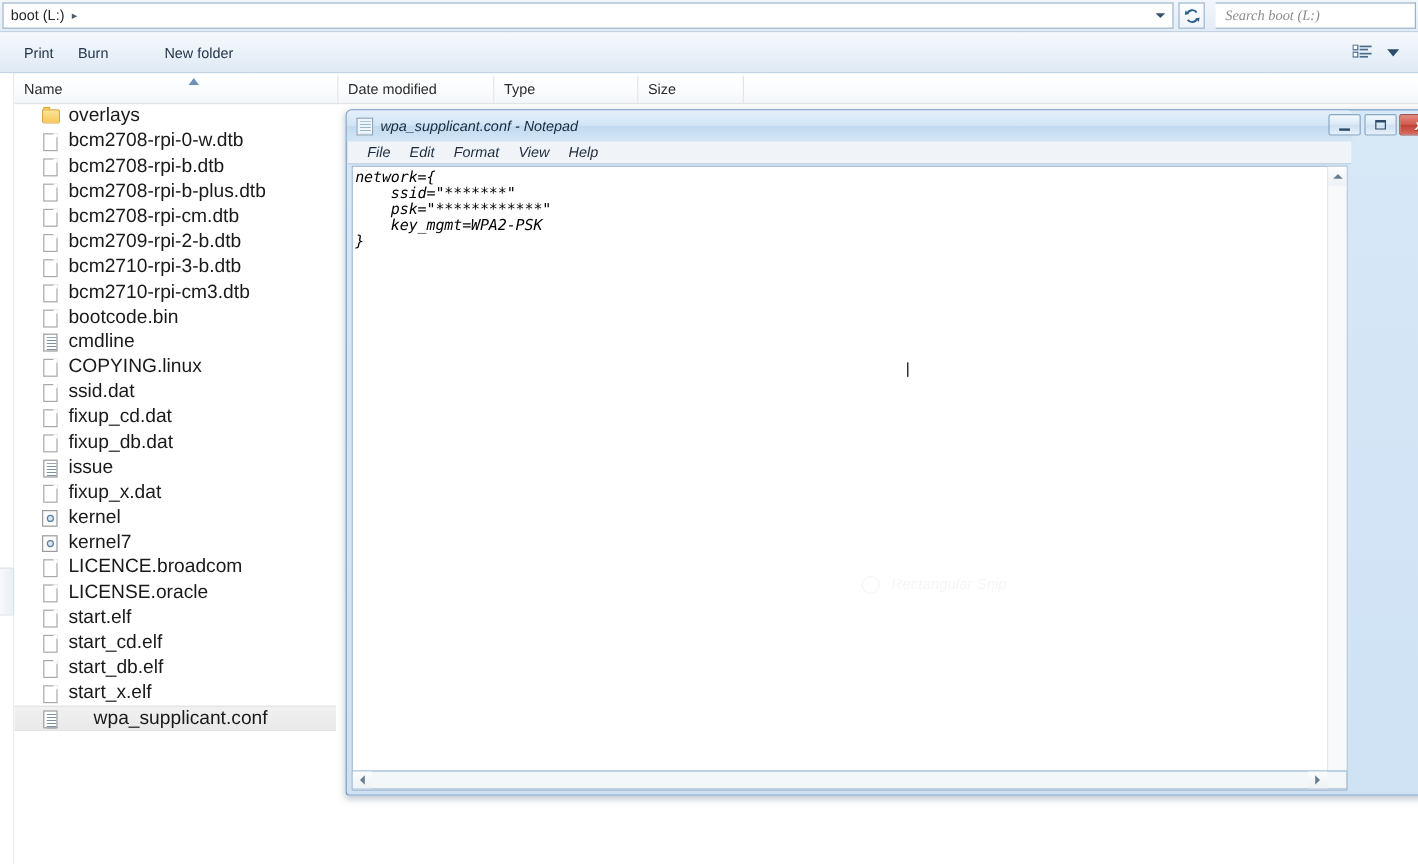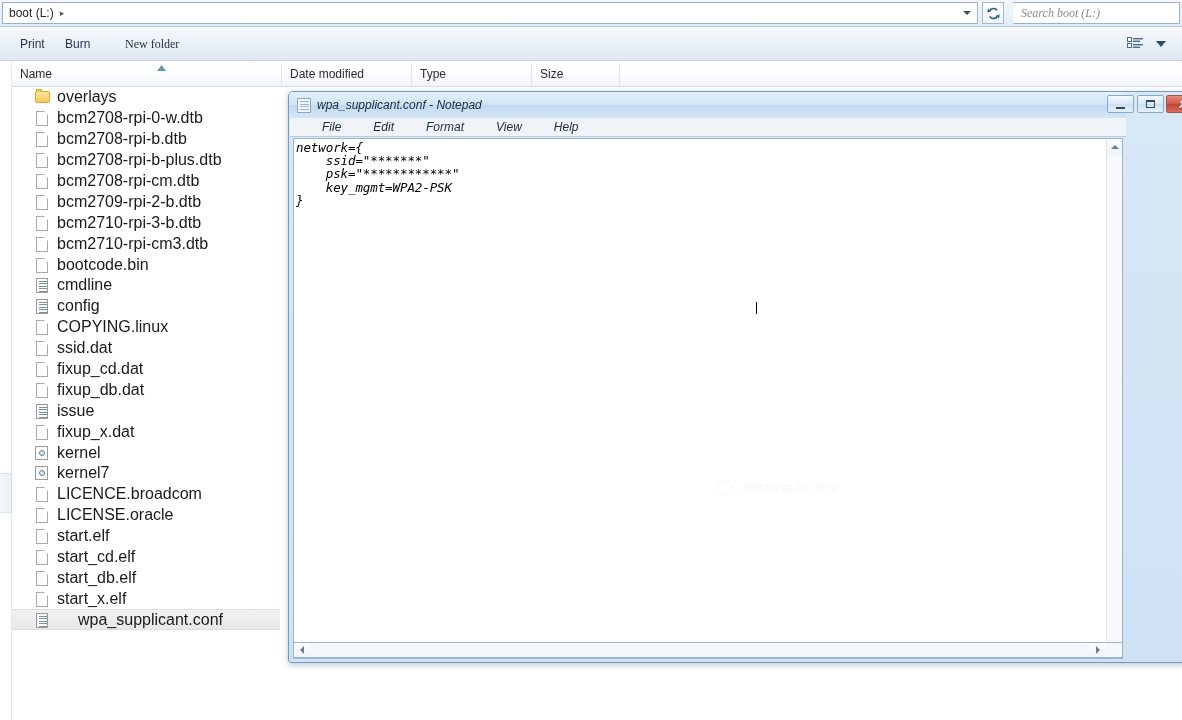--- a/index.html
+++ b/index.html
@@ -372,21 +372,20 @@
     display: flex;
     align-items: center;
     padding-left: 8px;
   }
   .np-menu {
     font-size: 12px;
     color: #1b2b3c;
     padding: 0 8px;
     line-height: 18px;
     white-space: nowrap;
-    margin-left: 16px;
   }
 
   #np-clientarea {
     position: absolute;
     left: 4px; top: 46px;
     width: 830px; height: 521px;
     background: #ffffff;
     border: 1px solid #9ab6cf;
     box-sizing: border-box;
   }
@@ -529,21 +528,21 @@
     </div>
 
     <div id="searchbox">
       <span id="search-placeholder">Search boot (L:)</span>
     </div>
   </div>
 
   <div id="cmdbar">
     <div class="cmd-item" style="left:14px;text-align:center;">Print</div>
     <div class="cmd-item" style="left:59px;">Burn</div>
-    <div class="cmd-item" style="left:119px;font-family:Liberation Serif, serif;">New folder</div>
+    <div class="cmd-item" style="left:131px;">New folder</div>
 
     <div id="viewbtn">
       <svg width="17" height="14" viewBox="0 0 17 14">
         <rect x="0.5" y="0.5" width="4" height="4" fill="#ffffff" stroke="#4a6a8a"></rect>
         <rect x="0.5" y="6.5" width="4" height="4" fill="#ffffff" stroke="#4a6a8a"></rect>
         <rect x="6" y="1" width="10" height="1.4" fill="#4a6a8a"></rect>
         <rect x="6" y="3.6" width="7" height="1.4" fill="#4a6a8a"></rect>
         <rect x="6" y="7" width="10" height="1.4" fill="#4a6a8a"></rect>
         <rect x="6" y="9.6" width="7" height="1.4" fill="#4a6a8a"></rect>
       </svg>
@@ -623,26 +622,20 @@
         <span class="filename">bootcode.bin</span>
       </div>
       <div class="filerow">
         <span class="fileicon">
           <span class="ic-txt" style="display: block;"></span>
         </span>
         <span class="filename">cmdline</span>
       </div>
       <div class="filerow">
         <span class="fileicon">
-          <span class="ic-txt" style="display: block;"></span>
-        </span>
-        <span class="filename">config</span>
-      </div>
-      <div class="filerow">
-        <span class="fileicon">
           <span class="ic-doc" style="display: block;"></span>
         </span>
         <span class="filename">COPYING.linux</span>
       </div>
       <div class="filerow">
         <span class="fileicon">
           <span class="ic-doc" style="display: block;"></span>
         </span>
         <span class="filename">ssid.dat</span>
       </div>

